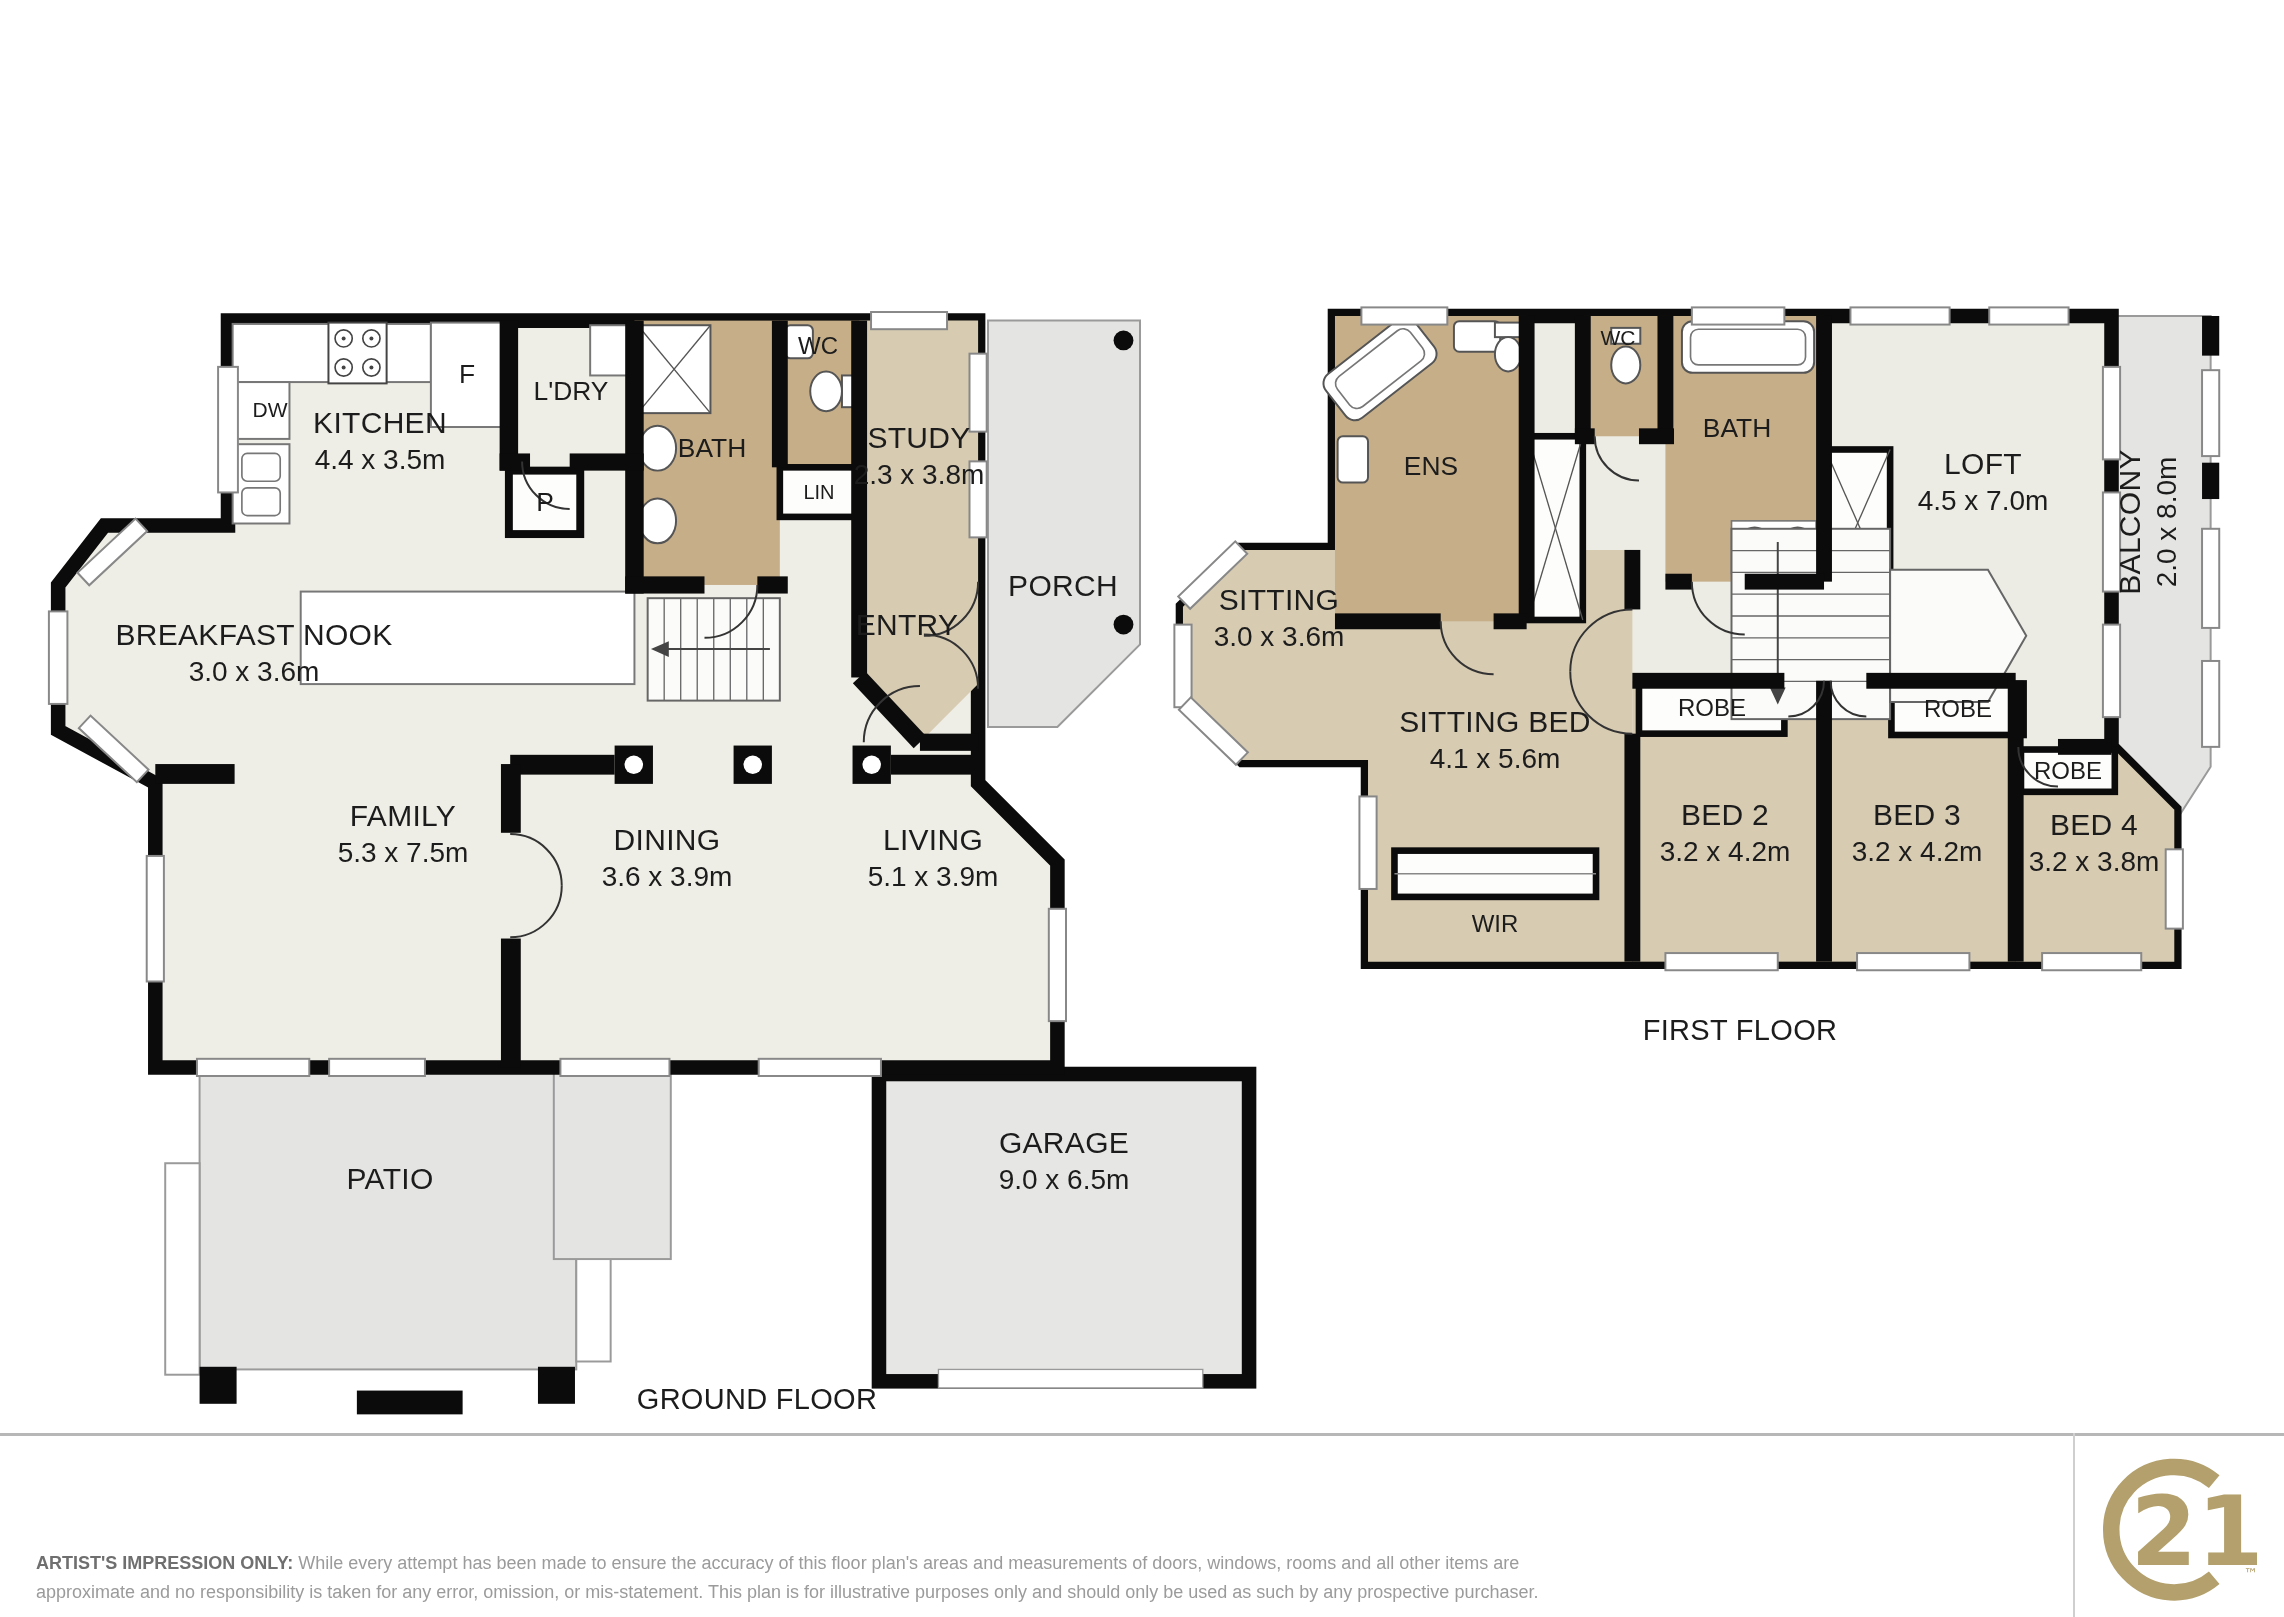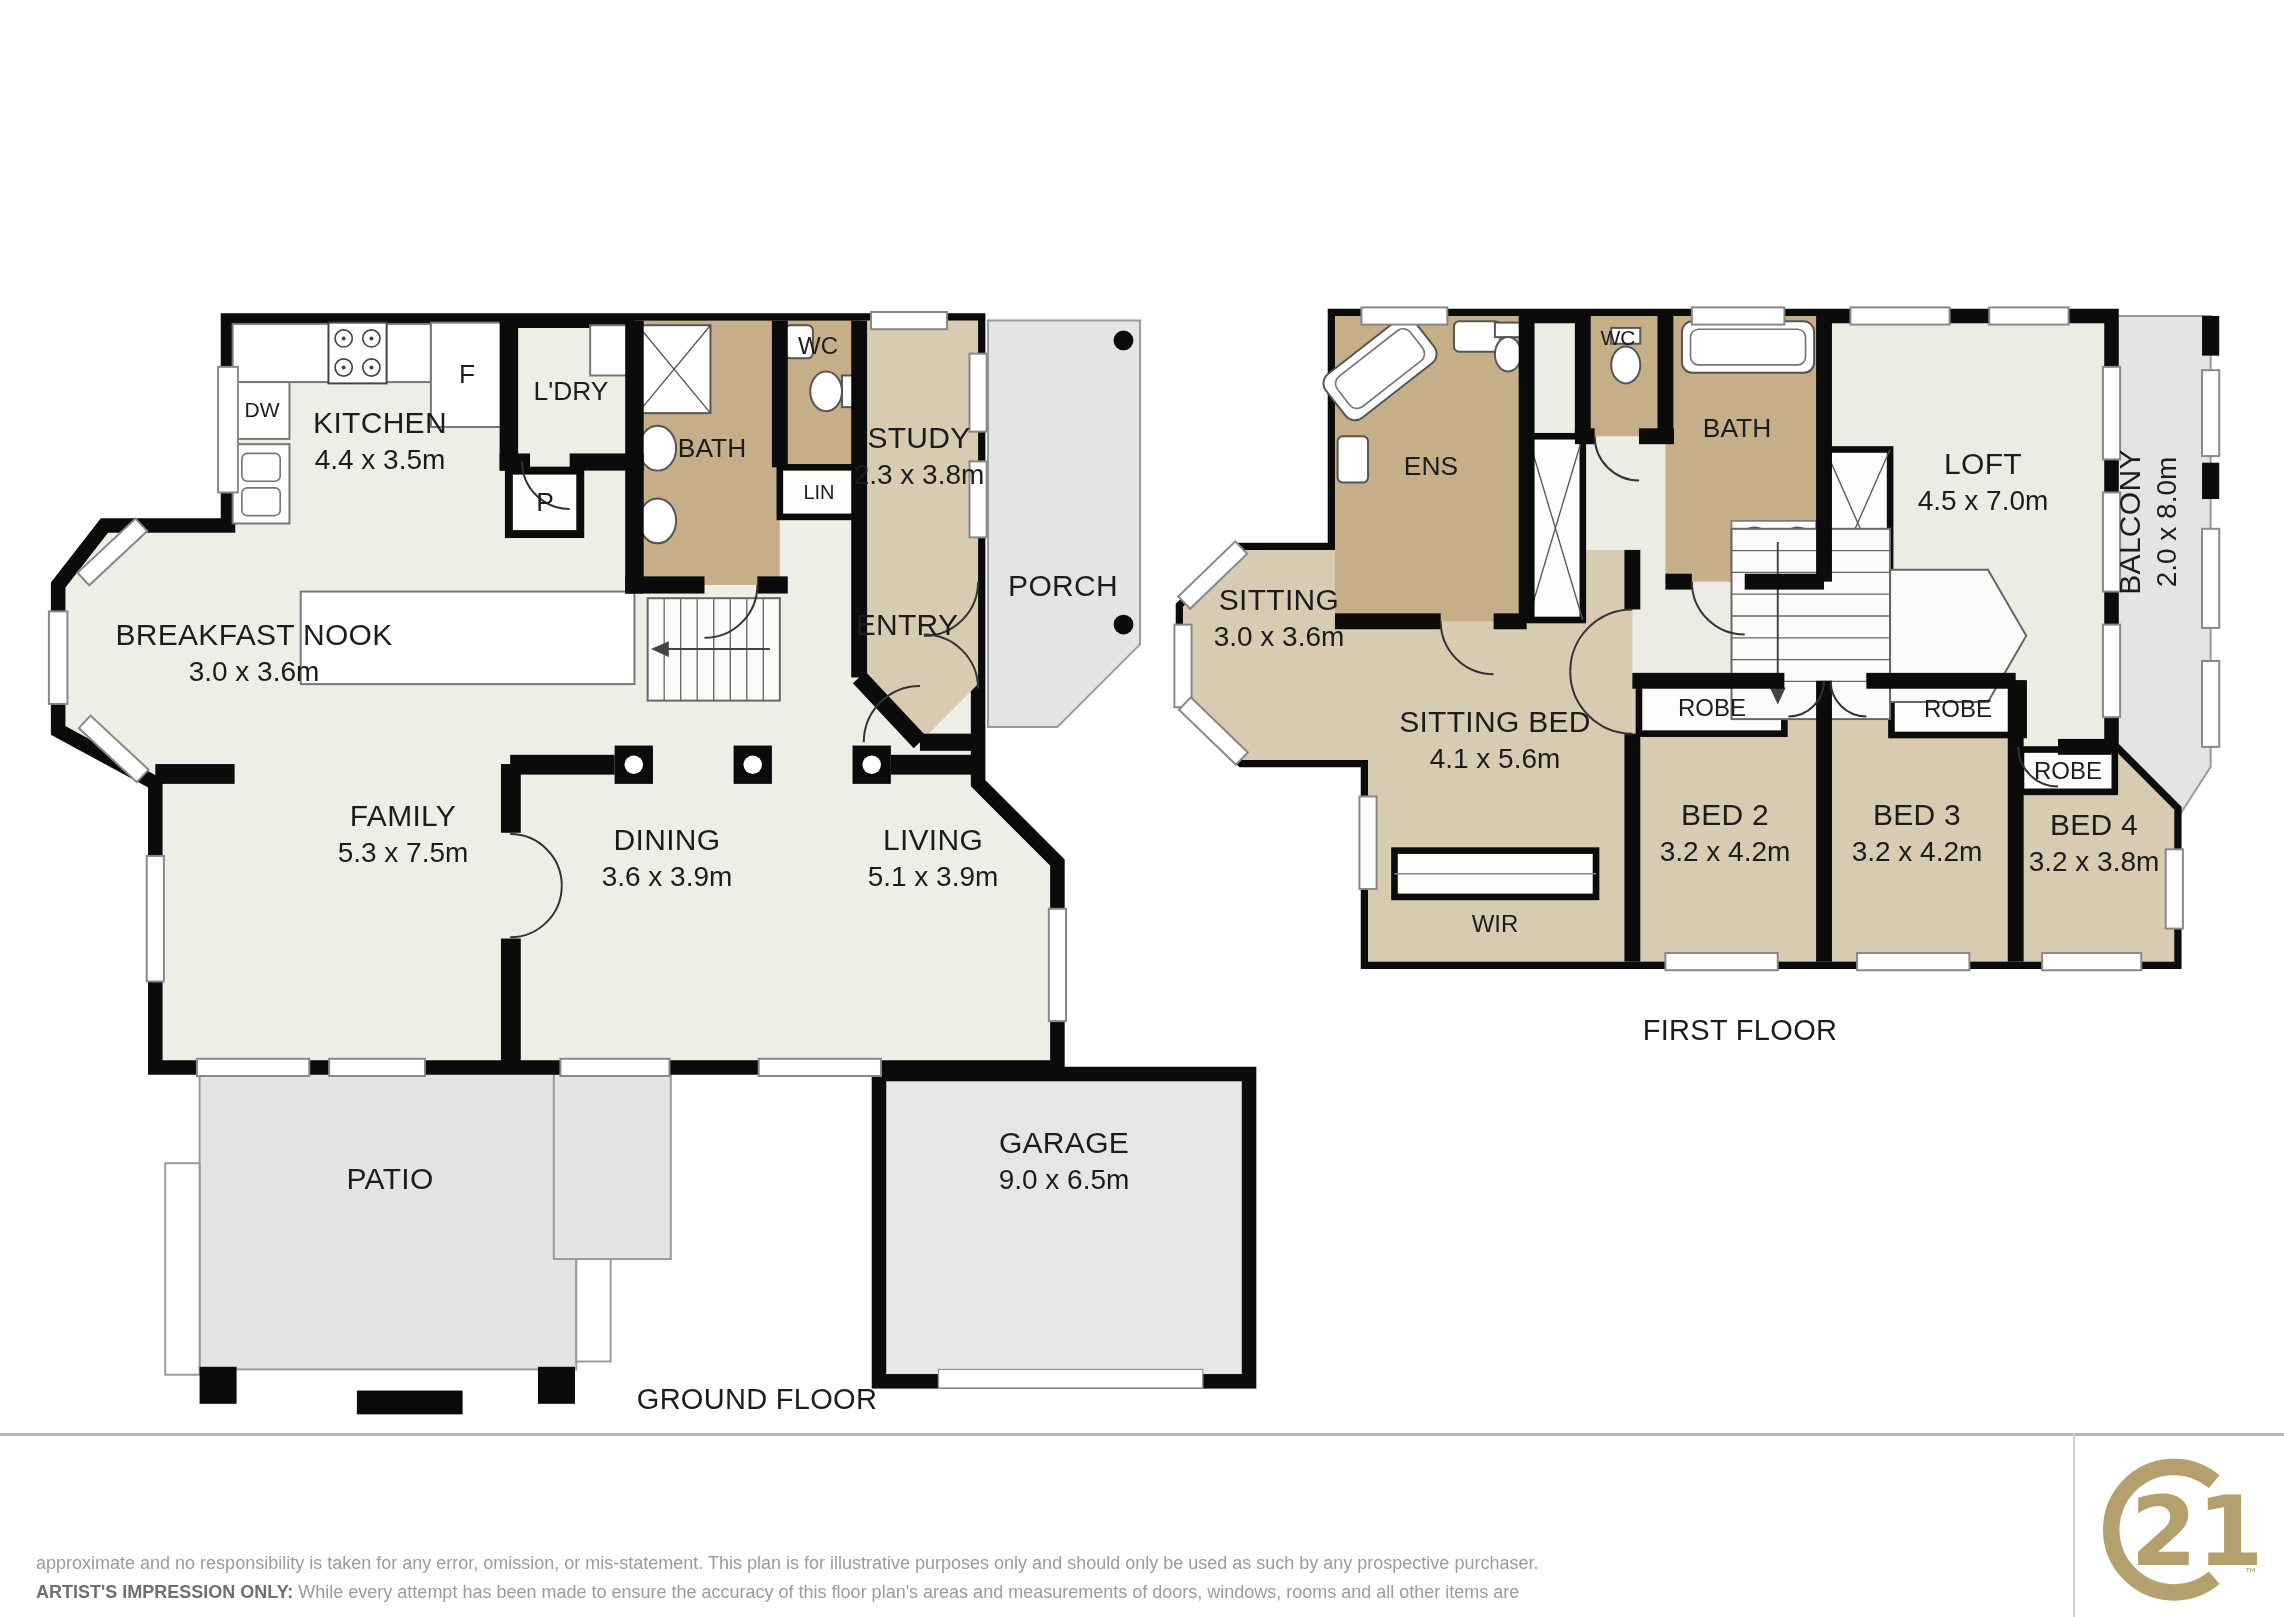--- a/index.html
+++ b/index.html
@@ -309,21 +309,21 @@
         <path d="M 3054,1130 A 60 60 0 0 0 3114,1190"></path>
       </g>
     </g>
   </svg>
 
   <div class="lbl" style="left:380px;top:441px">
     <span class="nm">KITCHEN</span>
     <span class="dm">4.4 x 3.5m</span>
   </div>
   <div class="lbl s40" style="left:467px;top:374px">F</div>
-  <div class="lbl s32" style="left:262px;top:410px">DW</div>
+  <div class="lbl s32" style="left:270px;top:410px">DW</div>
   <div class="lbl s40" style="left:571px;top:391px">L'DRY</div>
   <div class="lbl s40" style="left:545px;top:502px">P</div>
   <div class="lbl s40" style="left:712px;top:448px">BATH</div>
   <div class="lbl s36" style="left:818px;top:346px">WC</div>
   <div class="lbl s30" style="left:819px;top:492px">LIN</div>
   <div class="lbl" style="left:919px;top:456px">
     <span class="nm">STUDY</span>
     <span class="dm">2.3 x 3.8m</span>
   </div>
   <div class="lbl" style="left:1063px;top:585px">
@@ -390,22 +390,22 @@
   <div class="lbl" style="left:2094px;top:843px">
     <span class="nm">BED 4</span>
     <span class="dm">3.2 x 3.8m</span>
   </div>
   <div class="lbl s36" style="left:1495px;top:924px">WIR</div>
   <div class="lbl title" style="left:1740px;top:991px">FIRST FLOOR</div>
 
   <div class="hline"></div>
   <div class="vline"></div>
   <div class="disclaimer">
+    <div><b>ARTIST'S IMPRESSION ONLY:</b> <span>While every attempt has been made to ensure the accuracy of this floor plan's areas and measurements of doors, windows, rooms and all other items are</span></div>
     <div>approximate and no responsibility is taken for any error, omission, or mis-statement. This plan is for illustrative purposes only and should only be used as such by any prospective purchaser.</div>
-    <div><b>ARTIST'S IMPRESSION ONLY:</b> <span>While every attempt has been made to ensure the accuracy of this floor plan's areas and measurements of doors, windows, rooms and all other items are</span></div>
   </div>
 
   <svg class="logo" width="165" height="162" viewBox="0 0 250 245">
     <path d="M 176.1 194.8 A 95 95 0 1 1 176.1 49.2" fill="none" stroke="#b3a06c" stroke-width="25"></path>
     <text x="150" y="176" text-anchor="middle" font-family="DejaVu Sans, sans-serif" font-weight="bold" font-size="145" fill="#b3a06c">21</text>
     <text x="232" y="196" text-anchor="middle" font-family="DejaVu Sans, sans-serif" font-size="22" fill="#b3a06c">™</text>
   </svg>
 
 </div>
 

